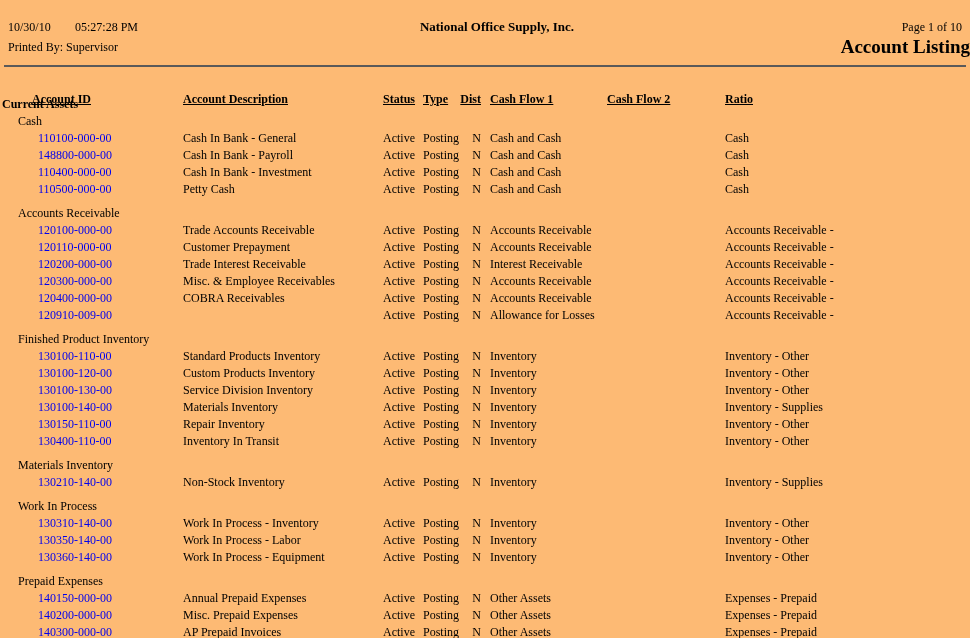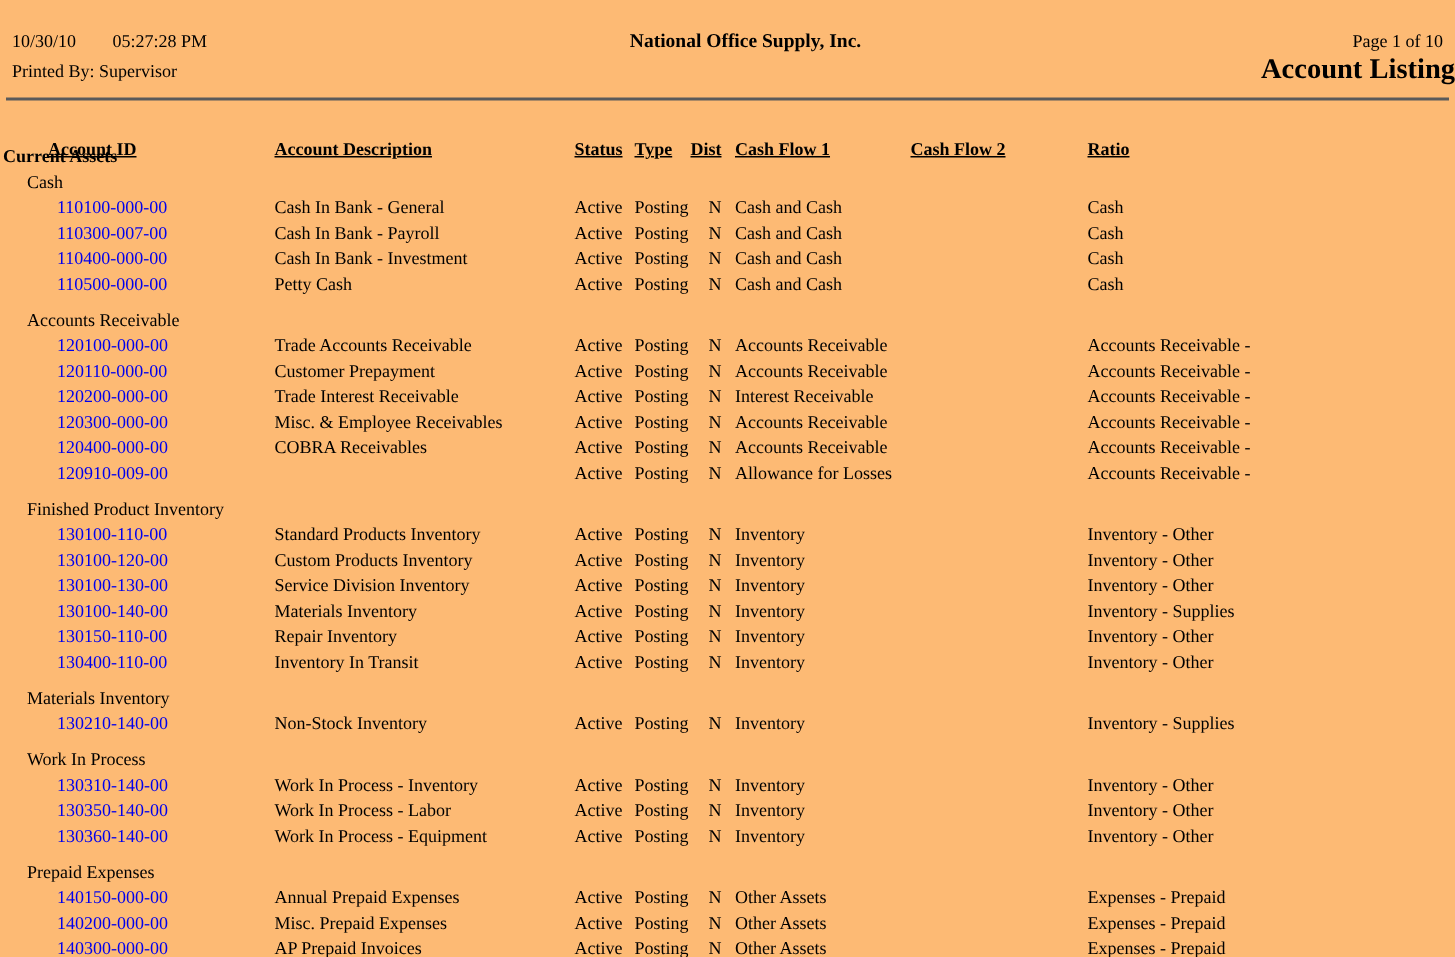--- a/index.html
+++ b/index.html
@@ -113,21 +113,21 @@
             <span class="cell col-id account-id">110100-000-00</span>
             <span class="cell col-desc">Cash In Bank - General</span>
             <span class="cell col-status">Active</span>
             <span class="cell col-type">Posting</span>
             <span class="cell col-dist">N</span>
             <span class="cell col-cf1">Cash and Cash</span>
             <span class="cell col-cf2"></span>
             <span class="cell col-ratio">Cash</span>
           </div>
           <div class="row">
-            <span class="cell col-id account-id">110300-007-00</span>
+            <span class="cell col-id account-id">148800-000-00</span>
             <span class="cell col-desc">Cash In Bank - Payroll</span>
             <span class="cell col-status">Active</span>
             <span class="cell col-type">Posting</span>
             <span class="cell col-dist">N</span>
             <span class="cell col-cf1">Cash and Cash</span>
             <span class="cell col-cf2"></span>
             <span class="cell col-ratio">Cash</span>
           </div>
           <div class="row">
             <span class="cell col-id account-id">110400-000-00</span>

